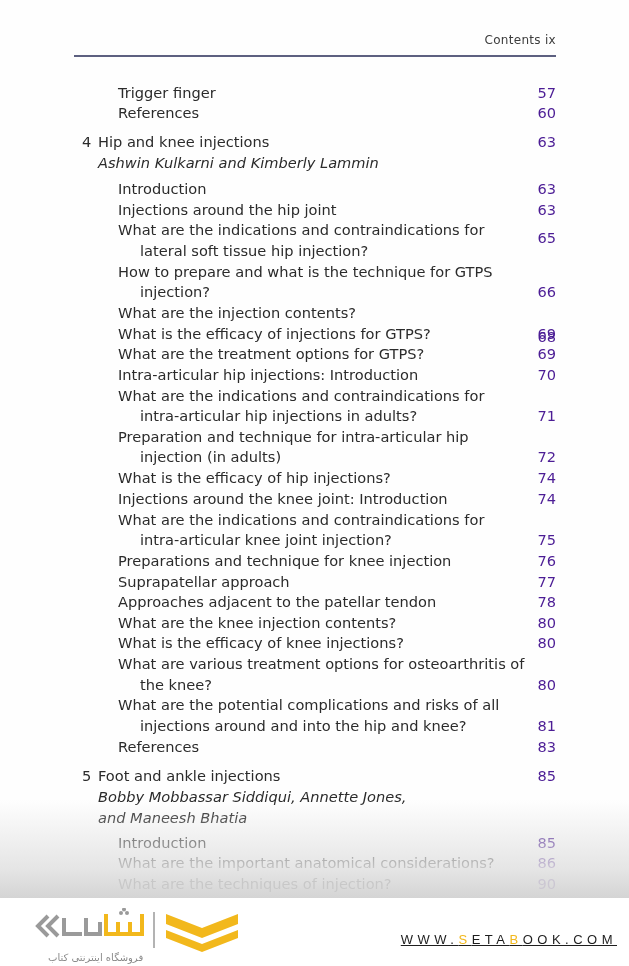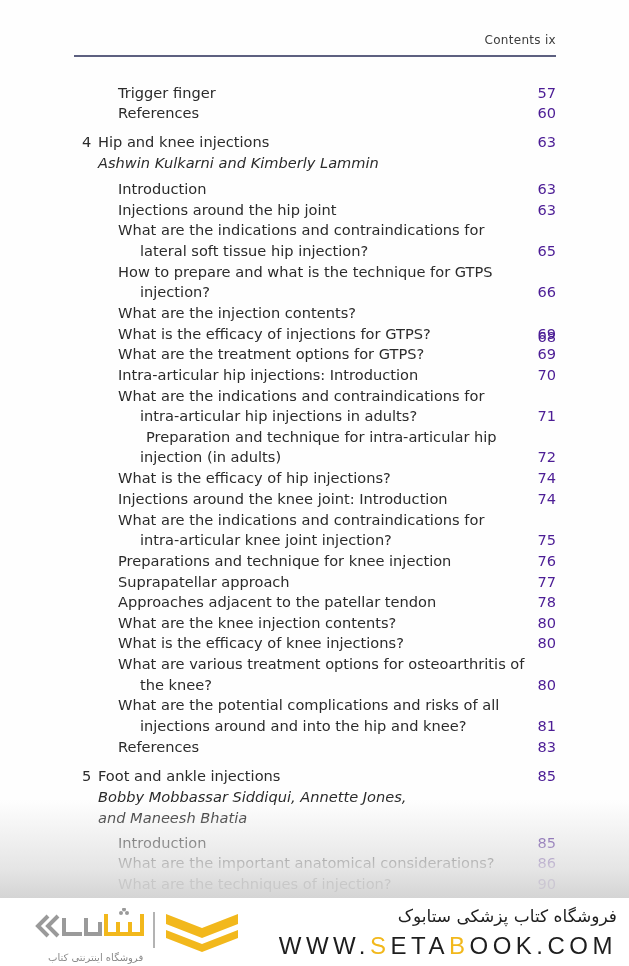--- a/index.html
+++ b/index.html
@@ -116,25 +116,26 @@
       top: 8px;
       font-size: 17px;
       color: #1e1e1e;
       direction: rtl;
       white-space: nowrap;
     }
     .store-url {
       position: absolute;
       right: 12px;
       top: 34px;
-      font-size: 24px;
+      font-size: 13px;
       letter-spacing: 4.5px;
       color: #1e1e1e;
       font-family: "Liberation Sans", sans-serif;
       white-space: nowrap;
+      text-decoration: underline;
     }
     .store-url .hl { color: #f2b81c; }
   </style>
 </head>
 <body>
 
 <div class="page">
   <div class="running-head">Contents  ix</div>
   <div class="head-rule"></div>
 
@@ -151,21 +152,21 @@
     <div class="authors" style="top:153px;">Ashwin Kulkarni and Kimberly Lammin</div>
 
     <div class="row" style="left:118px; top:179px;">Introduction</div>
     <div class="pg" style="top:179px;">63</div>
 
     <div class="row" style="left:118px; top:200px;">Injections around the hip joint</div>
     <div class="pg" style="top:200px;">63</div>
 
     <div class="row" style="left:118px; top:220px;">What are the indications and contraindications for</div>
     <div class="row" style="left:140px; top:241px;">lateral soft tissue hip injection?</div>
-    <div class="pg" style="top:241px;">65</div>
+    <div class="pg" style="top:228px;">65</div>
 
     <div class="row" style="left:118px; top:262px;">How to prepare and what is the technique for GTPS</div>
     <div class="row" style="left:140px; top:282px;">injection?</div>
     <div class="pg" style="top:282px;">66</div>
 
     <div class="row" style="left:118px; top:303px;">What are the injection contents?</div>
     <div class="pg" style="top:303px;margin-top:24px;">68</div>
 
     <div class="row" style="left:118px; top:324px;">What is the efficacy of injections for GTPS?</div>
     <div class="pg" style="top:324px;">69</div>
@@ -173,21 +174,21 @@
     <div class="row" style="left:118px; top:344px;">What are the treatment options for GTPS?</div>
     <div class="pg" style="top:344px;">69</div>
 
     <div class="row" style="left:118px; top:365px;text-align:center;">Intra-articular hip injections: Introduction</div>
     <div class="pg" style="top:365px;">70</div>
 
     <div class="row" style="left:118px; top:386px;">What are the indications and contraindications for</div>
     <div class="row" style="left:140px; top:406px;">intra-articular hip injections in adults?</div>
     <div class="pg" style="top:406px;">71</div>
 
-    <div class="row" style="left:118px; top:427px;margin-left:28px;">Preparation and technique for intra-articular hip</div>
+    <div class="row" style="left:118px; top:427px;">Preparation and technique for intra-articular hip</div>
     <div class="row" style="left:140px; top:447px;">injection (in adults)</div>
     <div class="pg" style="top:447px;">72</div>
 
     <div class="row" style="left:118px; top:468px;">What is the efficacy of hip injections?</div>
     <div class="pg" style="top:468px;">74</div>
 
     <div class="row" style="left:118px; top:489px;">Injections around the knee joint: Introduction</div>
     <div class="pg" style="top:489px;">74</div>
 
     <div class="row" style="left:118px; top:510px;">What are the indications and contraindications for</div>
@@ -256,15 +257,14 @@
       <circle cx="94" cy="1.5" r="2" fill="#9a9a9a"></circle>
 
       <line x1="124" y1="4" x2="124" y2="40" stroke="#9a9a9a" stroke-width="1.5"></line>
 
       <polygon points="136,6 172,20 208,6 208,16 172,30 136,16" fill="#f2b81c"></polygon>
       <polygon points="136,22 172,36 208,22 208,30 172,44 136,30" fill="#f2b81c"></polygon>
     </svg>
     <div class="logo-sub">فروشگاه اینترنتی کتاب</div>
   </div>
 
-  <div class="store-name">فروشگاه کتاب پزشکی ستابوک</div>
   <div class="store-url"><span>WWW.</span><span class="hl">S</span><span>ETA</span><span class="hl">B</span><span>OOK.COM</span></div>
 </div>
 
 </body></html>

